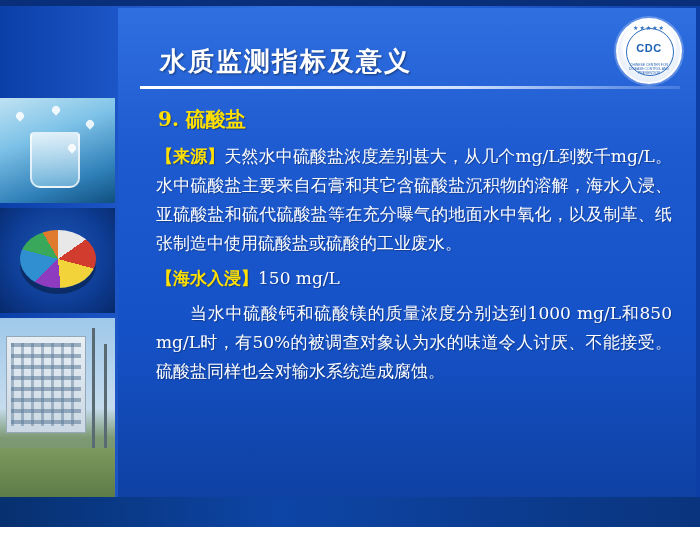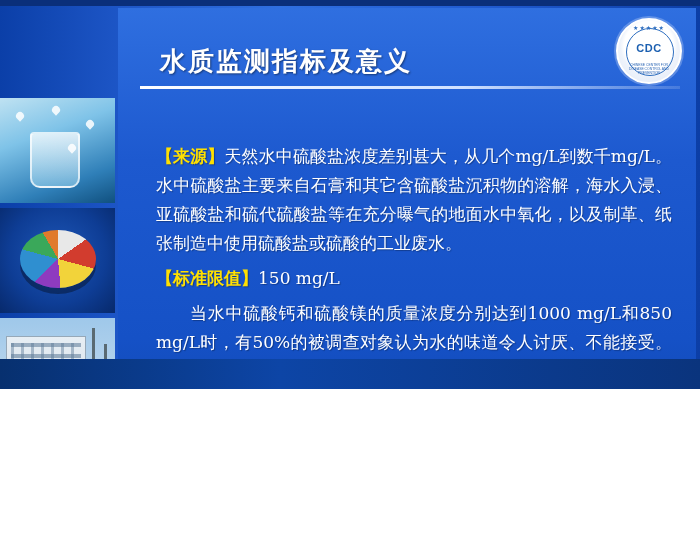--- a/index.html
+++ b/index.html
@@ -9,21 +9,21 @@
   body {
     width: 700px;
     height: 541px;
     overflow: hidden;
     font-family: "Liberation Serif", serif;
     background: #ffffff;
   }
   .slide {
     position: relative;
     width: 700px;
-    height: 389px;
+    height: 527px;
     background: linear-gradient(90deg, #0b3fa8 0%, #1e57c8 18%, #2f6fe0 40%, #1f5ad0 70%, #0c3ea6 100%);
     overflow: hidden;
   }
   
   .band-top {
     position: absolute;
     left: 0; top: 0;
     width: 700px; height: 6px;
     background: #0a2f7a;
   }
@@ -261,27 +261,28 @@
   <div class="title">水质监测指标及意义</div>
   <div class="title-rule"></div>
 
   <div class="logo">
     <div class="inner"></div>
     <div class="stars">★★★★★</div>
     <div class="cdc">CDC</div>
     <div class="arc">CHINESE CENTER FOR DISEASE CONTROL AND PREVENTION</div>
   </div>
 
+  <div class="section-heading">9. 硫酸盐</div>
 
   <div class="body">
     <p class="para">
       <span class="tag">【来源】</span><span>天然水中硫酸盐浓度差别甚大，从几个mg/L到数千mg/L。水中硫酸盐主要来自石膏和其它含硫酸盐沉积物的溶解，海水入浸、亚硫酸盐和硫代硫酸盐等在充分曝气的地面水中氧化，以及制革、纸张制造中使用硫酸盐或硫酸的工业废水。</span>
     </p>
     <p class="para">
-      <span class="tag">【标准限值】</span><span>150 mg/L</span>
+      <span class="tag">【海水入浸】</span><span>150 mg/L</span>
     </p>
     <p class="para indent">
       <span>当水中硫酸钙和硫酸镁的质量浓度分别达到1000 mg/L和850 mg/L时，有50%的被调查对象认为水的味道令人讨厌、不能接受。硫酸盐同样也会对输水系统造成腐蚀。</span>
     </p>
   </div>
 
   <div class="band-bottom"></div>
 </div>
 
 </body></html>

